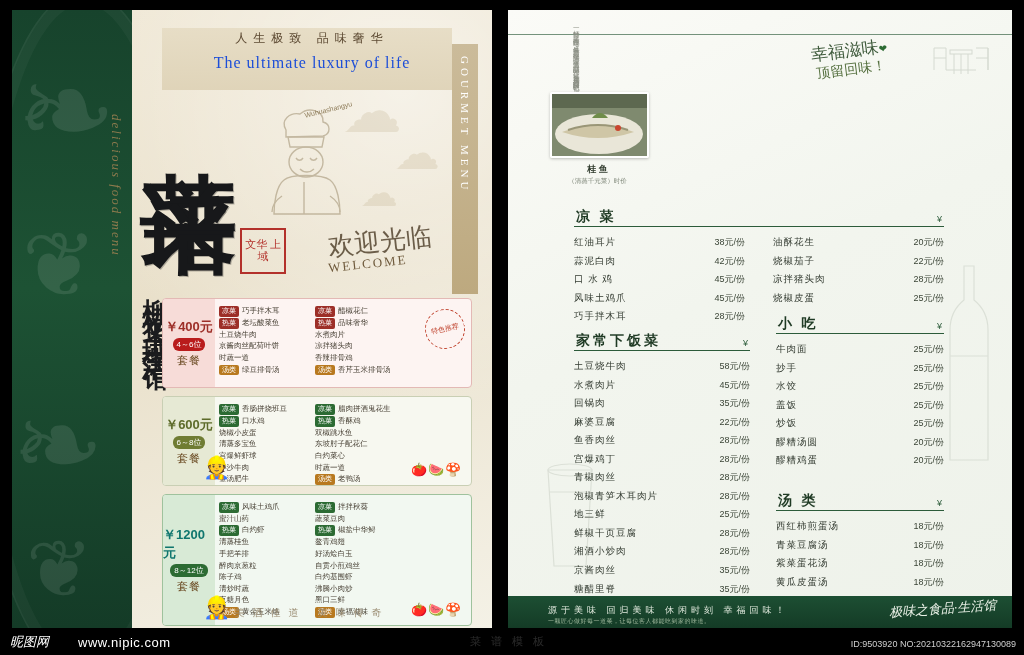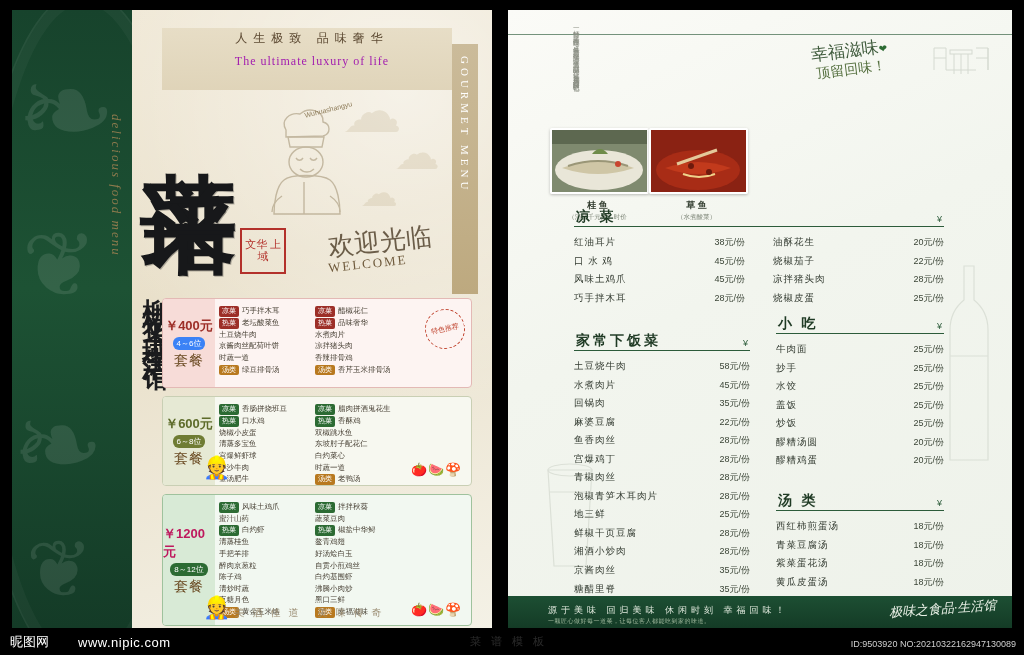--- a/index.html
+++ b/index.html
@@ -43,21 +43,21 @@
     position:absolute;left:150px;top:18px;width:290px;height:62px;
     background:linear-gradient(180deg,#e6dcc4,#ded2b6);
     opacity:.92;
   }
   .slogan-cn{
     position:absolute;left:180px;top:20px;width:240px;text-align:center;
     font-size:12px;letter-spacing:6px;color:#5d4a33;
   }
   .slogan-en{
     position:absolute;left:160px;top:44px;width:280px;text-align:center;
-    font-size:12px;letter-spacing:1px;color:#a21caf;
+    font-size:16px;letter-spacing:1px;color:#1d4ed8;
     font-family:"Liberation Serif","DejaVu Serif",serif;
   }
   
   .gourmet-tab{
     position:absolute;left:440px;top:34px;width:26px;height:250px;
     background:linear-gradient(180deg,#cbbb9a,#bda97f);
   }
   .gourmet-tab span{
     display:block;writing-mode:vertical-rl;text-orientation:mixed;
     color:#fff;font-size:11px;letter-spacing:4px;padding-top:12px;margin-left:7px;
@@ -123,25 +123,25 @@
   .combo .price-col{
     position:absolute;left:0;top:0;width:52px;height:100%;
     display:flex;flex-direction:column;align-items:center;justify-content:center;
     gap:2px;
   }
   .c1 .price-col{background:#f7dcd8;}
   .c2 .price-col{background:#e6e9d4;}
   .c3 .price-col{background:#d8ead6;}
   .price{font-size:13px;font-weight:bold;color:#9d2f28;}
   .c2 .price{color:#5d6b2a;}
-  .c3 .price{color:#be185d;}
-  .ppl{font-size:8px;color:#fff;background:#3b82f6;border-radius:6px;padding:1px 4px;}
+  .c3 .price{color:#0f766e;}
+  .ppl{font-size:8px;color:#fff;background:#b91c1c;border-radius:6px;padding:1px 4px;}
   .c2 .ppl{background:#6f7c33;}
   .c3 .ppl{background:#2c6b33;}
-  .setlabel{font-size:14px;color:#6a4a22;letter-spacing:1px;}
+  .setlabel{font-size:11px;color:#6a4a22;letter-spacing:1px;}
   .combo .cols{
     position:absolute;left:56px;top:6px;right:70px;display:flex;gap:10px;
   }
   .col{flex:1;}
   .dish-line{font-size:7.5px;color:#4a4337;line-height:1.55;white-space:nowrap;}
   .tag{
     display:inline-block;font-size:7px;color:#fff;background:#9d2f28;
     border-radius:2px;padding:0 3px;margin-right:3px;
   }
   .tag.g{background:#2c6b33;}
@@ -175,21 +175,21 @@
     position:absolute;left:262px;top:30px;width:160px;text-align:center;
     font-family:"Liberation Serif","DejaVu Serif",serif;
     font-size:17px;color:#3f5b3c;transform:rotate(-7deg);line-height:1.25;
   }
   .happy-script .h2{font-size:14px;color:#55703f;}
   .heart{color:#2c6b33;font-size:10px;}
   .chair-sketch{position:absolute;right:16px;top:22px;opacity:.35;}
 
   
   .photo-row{
-    position:absolute;left:42px;top:82px;width:410px;display:flex;gap:4px;margin-top:36px;
+    position:absolute;left:42px;top:82px;width:410px;display:flex;gap:10px;
   }
   .photo-item{width:95px;}
   .photo{
     width:95px;height:62px;border-radius:2px;border:2px solid #fff;
     box-shadow:0 1px 3px rgba(0,0,0,.25);overflow:hidden;position:relative;
   }
   .ph-name{margin-top:5px;text-align:center;font-size:9px;color:#2f3a2c;font-weight:bold;}
   .ph-sub{text-align:center;font-size:6.5px;color:#7c8476;margin-top:1px;}
 
   
@@ -232,20 +232,21 @@
     position:absolute;left:40px;top:21px;font-size:6px;color:#9fb79c;letter-spacing:.5px;
   }
 
   
   .wm-bar{
     position:absolute;left:0;bottom:0;width:1024px;height:27px;background:#000;
   }
   .wm-logo{
     position:absolute;left:10px;bottom:4px;color:#fff;font-size:13px;
     font-family:"Liberation Serif","DejaVu Serif",serif;
+    font-style:italic;
   }
   .wm-url{
     position:absolute;left:78px;bottom:5px;color:#fff;font-size:13px;letter-spacing:.5px;
   }
   .wm-id{
     position:absolute;right:8px;bottom:6px;color:#cfcfcf;font-size:9px;
   }
   .wm-center{
     position:absolute;left:0;bottom:0;width:1024px;height:27px;
     display:flex;align-items:center;justify-content:center;
@@ -435,47 +436,36 @@
             <circle cx="66" cy="34" r="3" fill="#c9452f"></circle>
             <rect y="0" width="95" height="14" fill="#5d6850"></rect>
           </svg>
         </div>
         <div class="ph-name">桂 鱼</div>
         <div class="ph-sub">（清蒸千元菜）时价</div>
       </div>
 
 
 
-      <div class="photo-item">
-        <div class="photo">
-          <svg width="95" height="62" viewBox="0 0 95 62">
-            <rect width="95" height="62" fill="#8a2213"></rect>
-            <ellipse cx="47" cy="40" rx="42" ry="20" fill="#a82c16"></ellipse>
-            <path d="M14 38q33-12 66 0q-33 12-66 0z" fill="#c23a1c"></path>
-            <path d="M26 34l40-14" stroke="#e4c99a" stroke-width="3"></path>
-            <path d="M32 44q16 6 32 0" stroke="#f0d28a" fill="none" stroke-width="2"></path>
-            <circle cx="40" cy="36" r="3" fill="#6d1a0d"></circle>
-            <circle cx="58" cy="42" r="3" fill="#6d1a0d"></circle>
-          </svg>
-        </div>
-        <div class="ph-name">草 鱼</div>
-        <div class="ph-sub">（水煮酸菜）</div>
-      </div>
     </div>
 
     <div class="sec" style="left:66px;top:196px;width:370px;">
       <div class="sec-head">
         <div class="sec-title">凉 菜</div>
         <div class="sec-mark">¥</div>
       </div>
       <div class="items" style="display:flex;gap:28px;">
         <div style="flex:1;">
           <div class="item">
               <span class="nm">红油耳片</span>
               <span class="pr">38元/份</span>
+            </div>
+          <div class="item">
+              <span class="nm">蒜泥白肉</span>
+              <span class="pr">42元/份</span>
             </div>
           <div class="item">
               <span class="nm">口 水 鸡</span>
               <span class="pr">45元/份</span>
             </div>
           <div class="item">
               <span class="nm">风味土鸡爪</span>
               <span class="pr">45元/份</span>
             </div>
           <div class="item">

